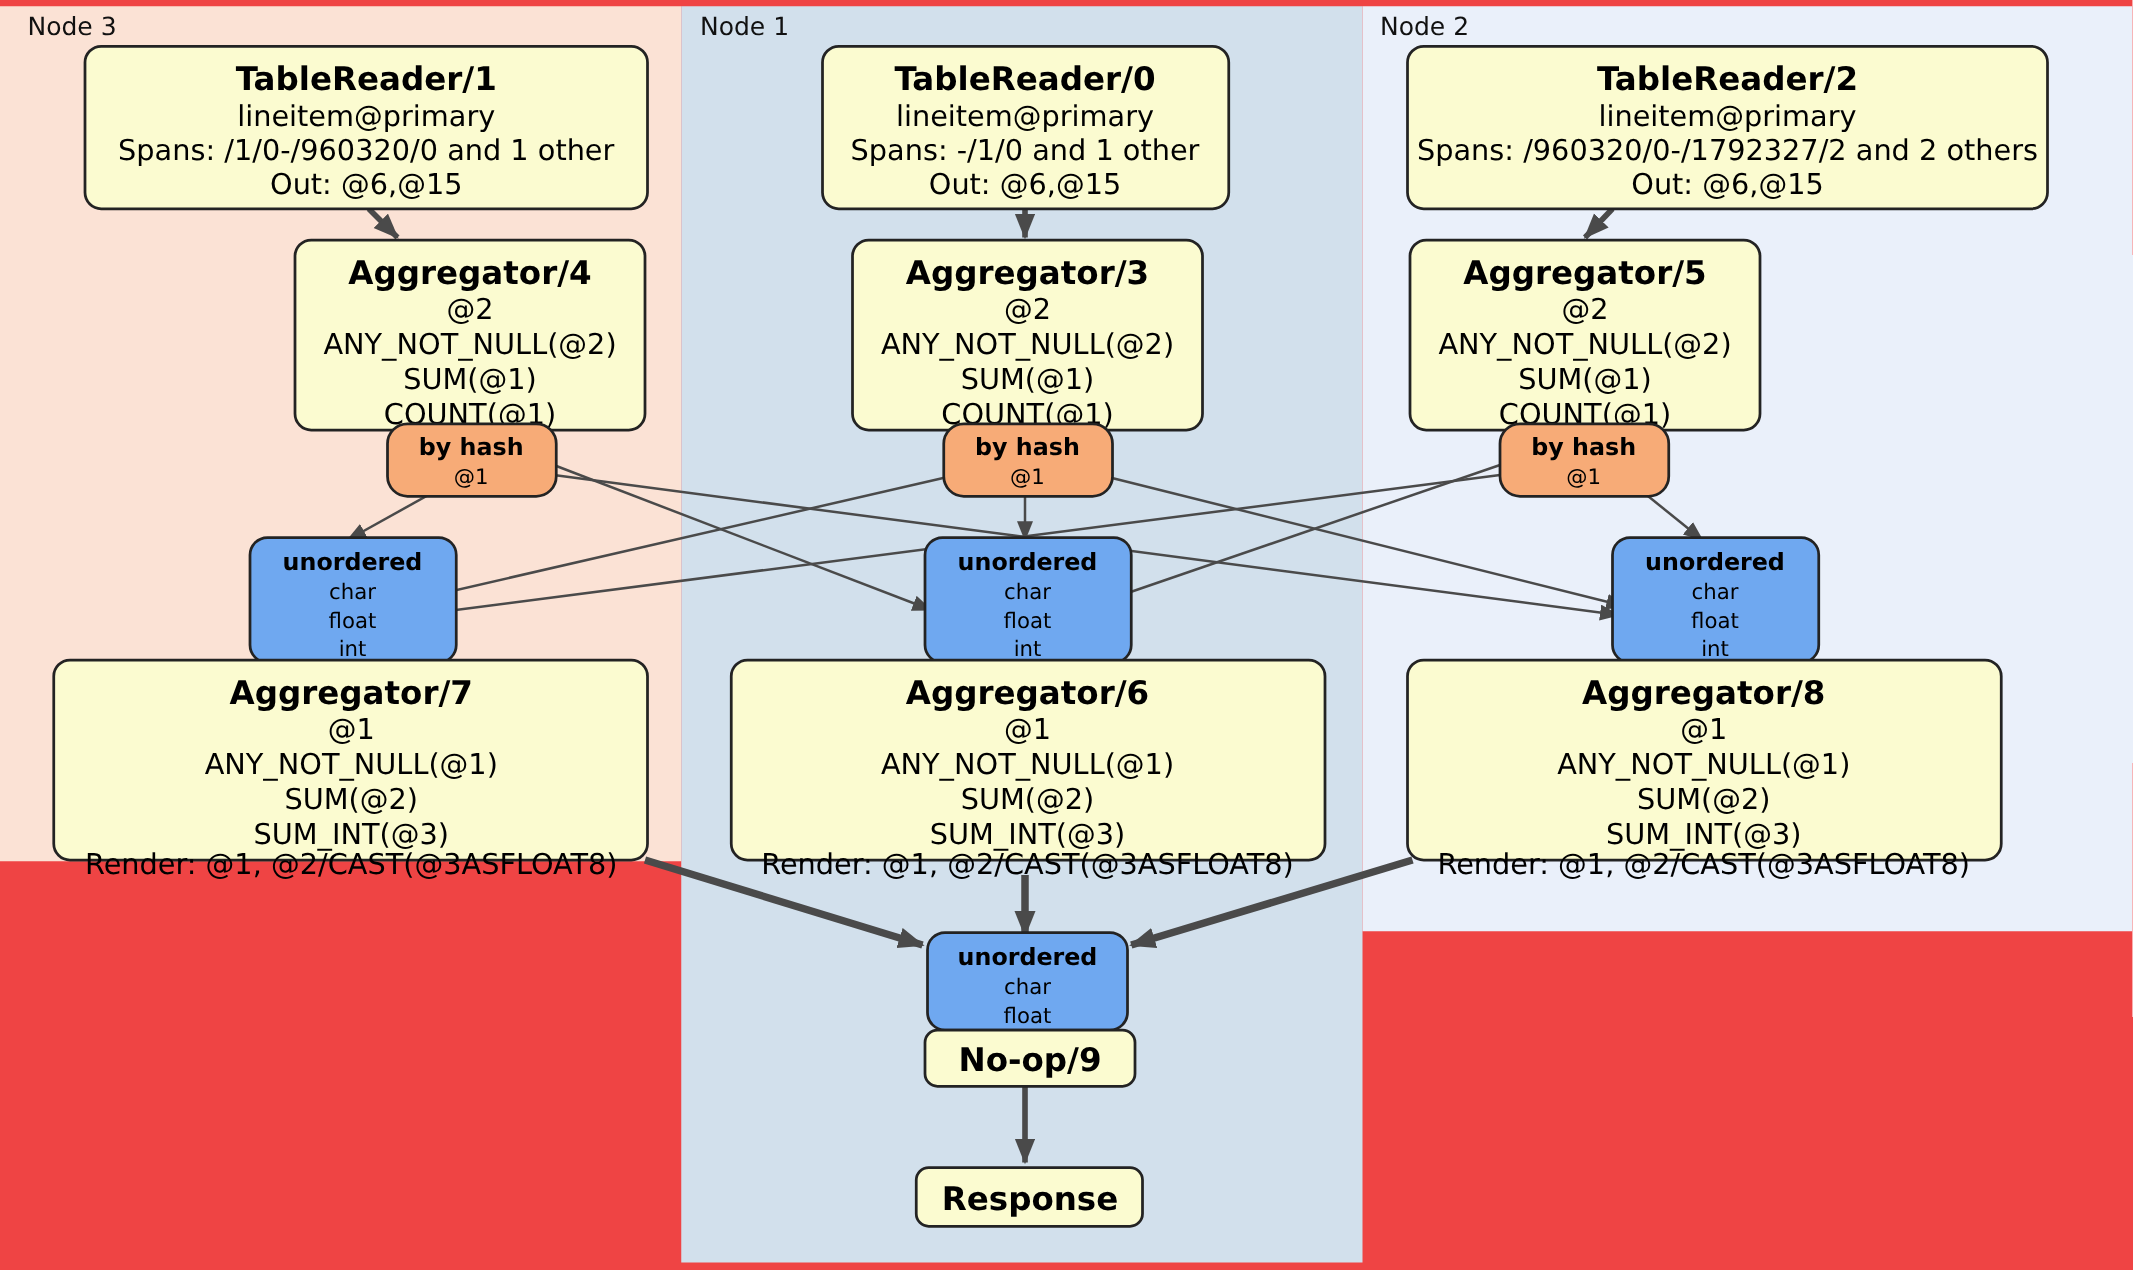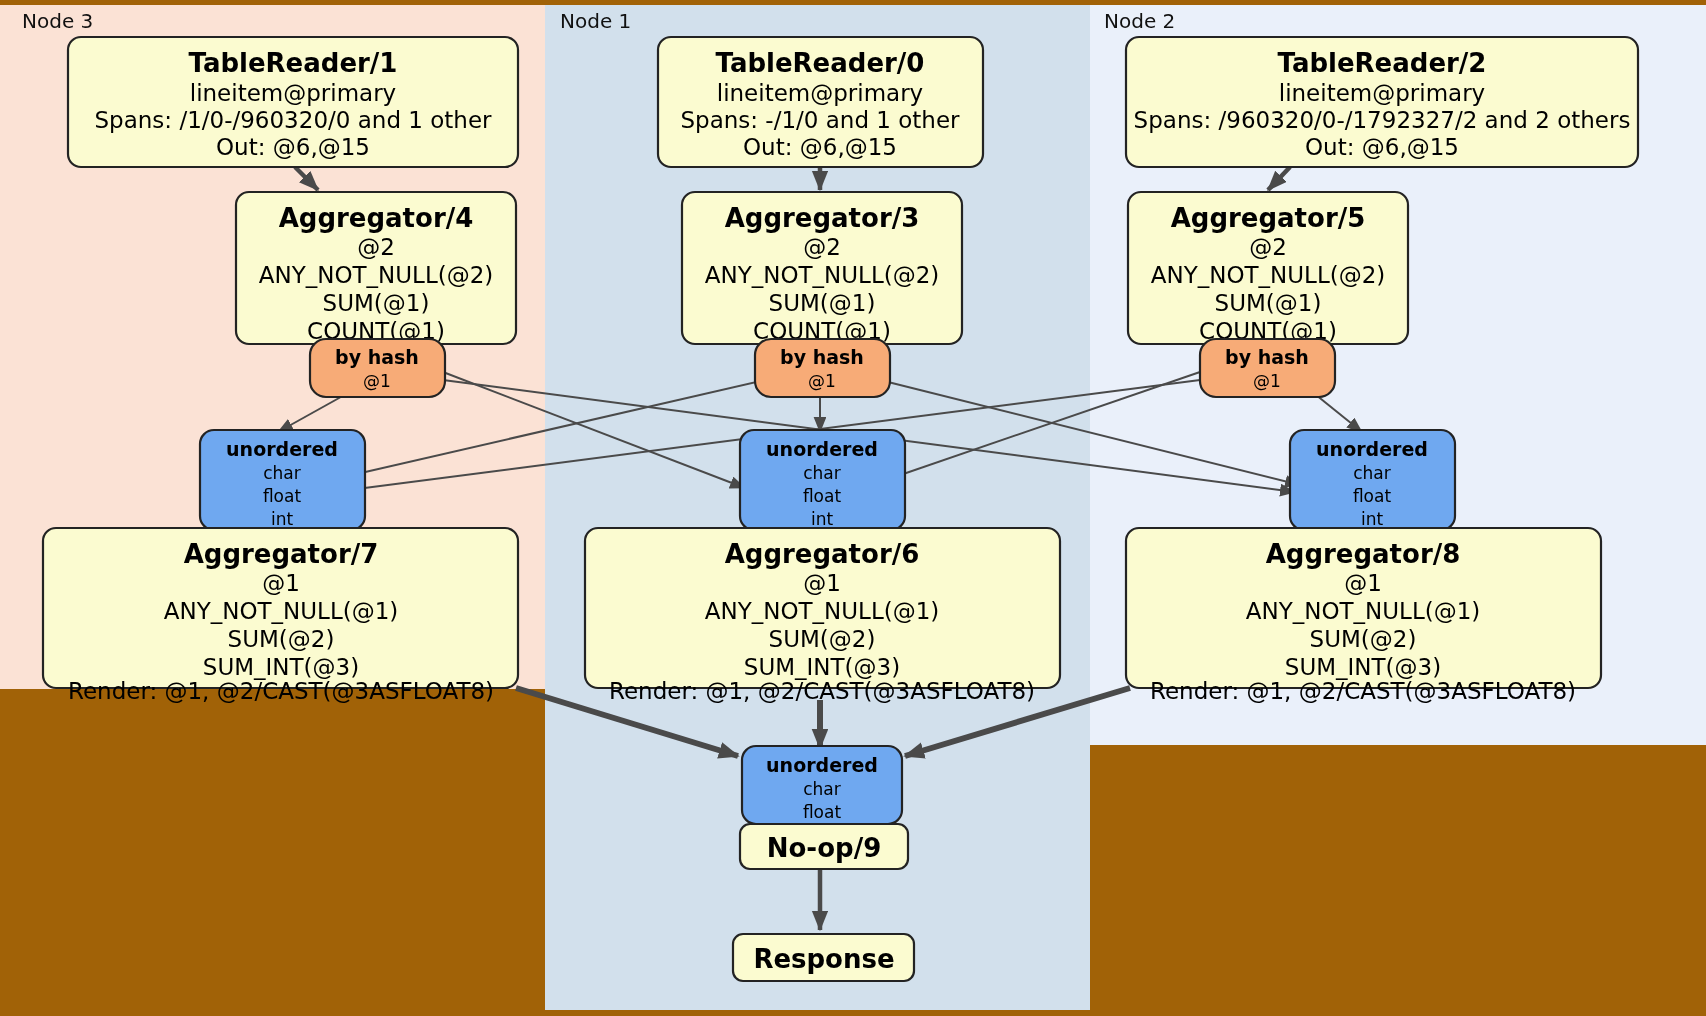--- a/index.html
+++ b/index.html
@@ -8,21 +8,21 @@
     background: #ffffff;
   }
   body {
     font-family: "DejaVu Sans", "Liberation Sans", sans-serif;
   }
   #stage {
     position: relative;
     width: 1706px;
     height: 1016px;
     overflow: hidden;
-    background: #a16207;
+    background: #ef4444;
   }
   #diagram {
     position: absolute;
     top: 0;
     left: 0;
     width: 1706px;
     height: 1016px;
   }
   .node-panel-label {
     font-size: 20px;

